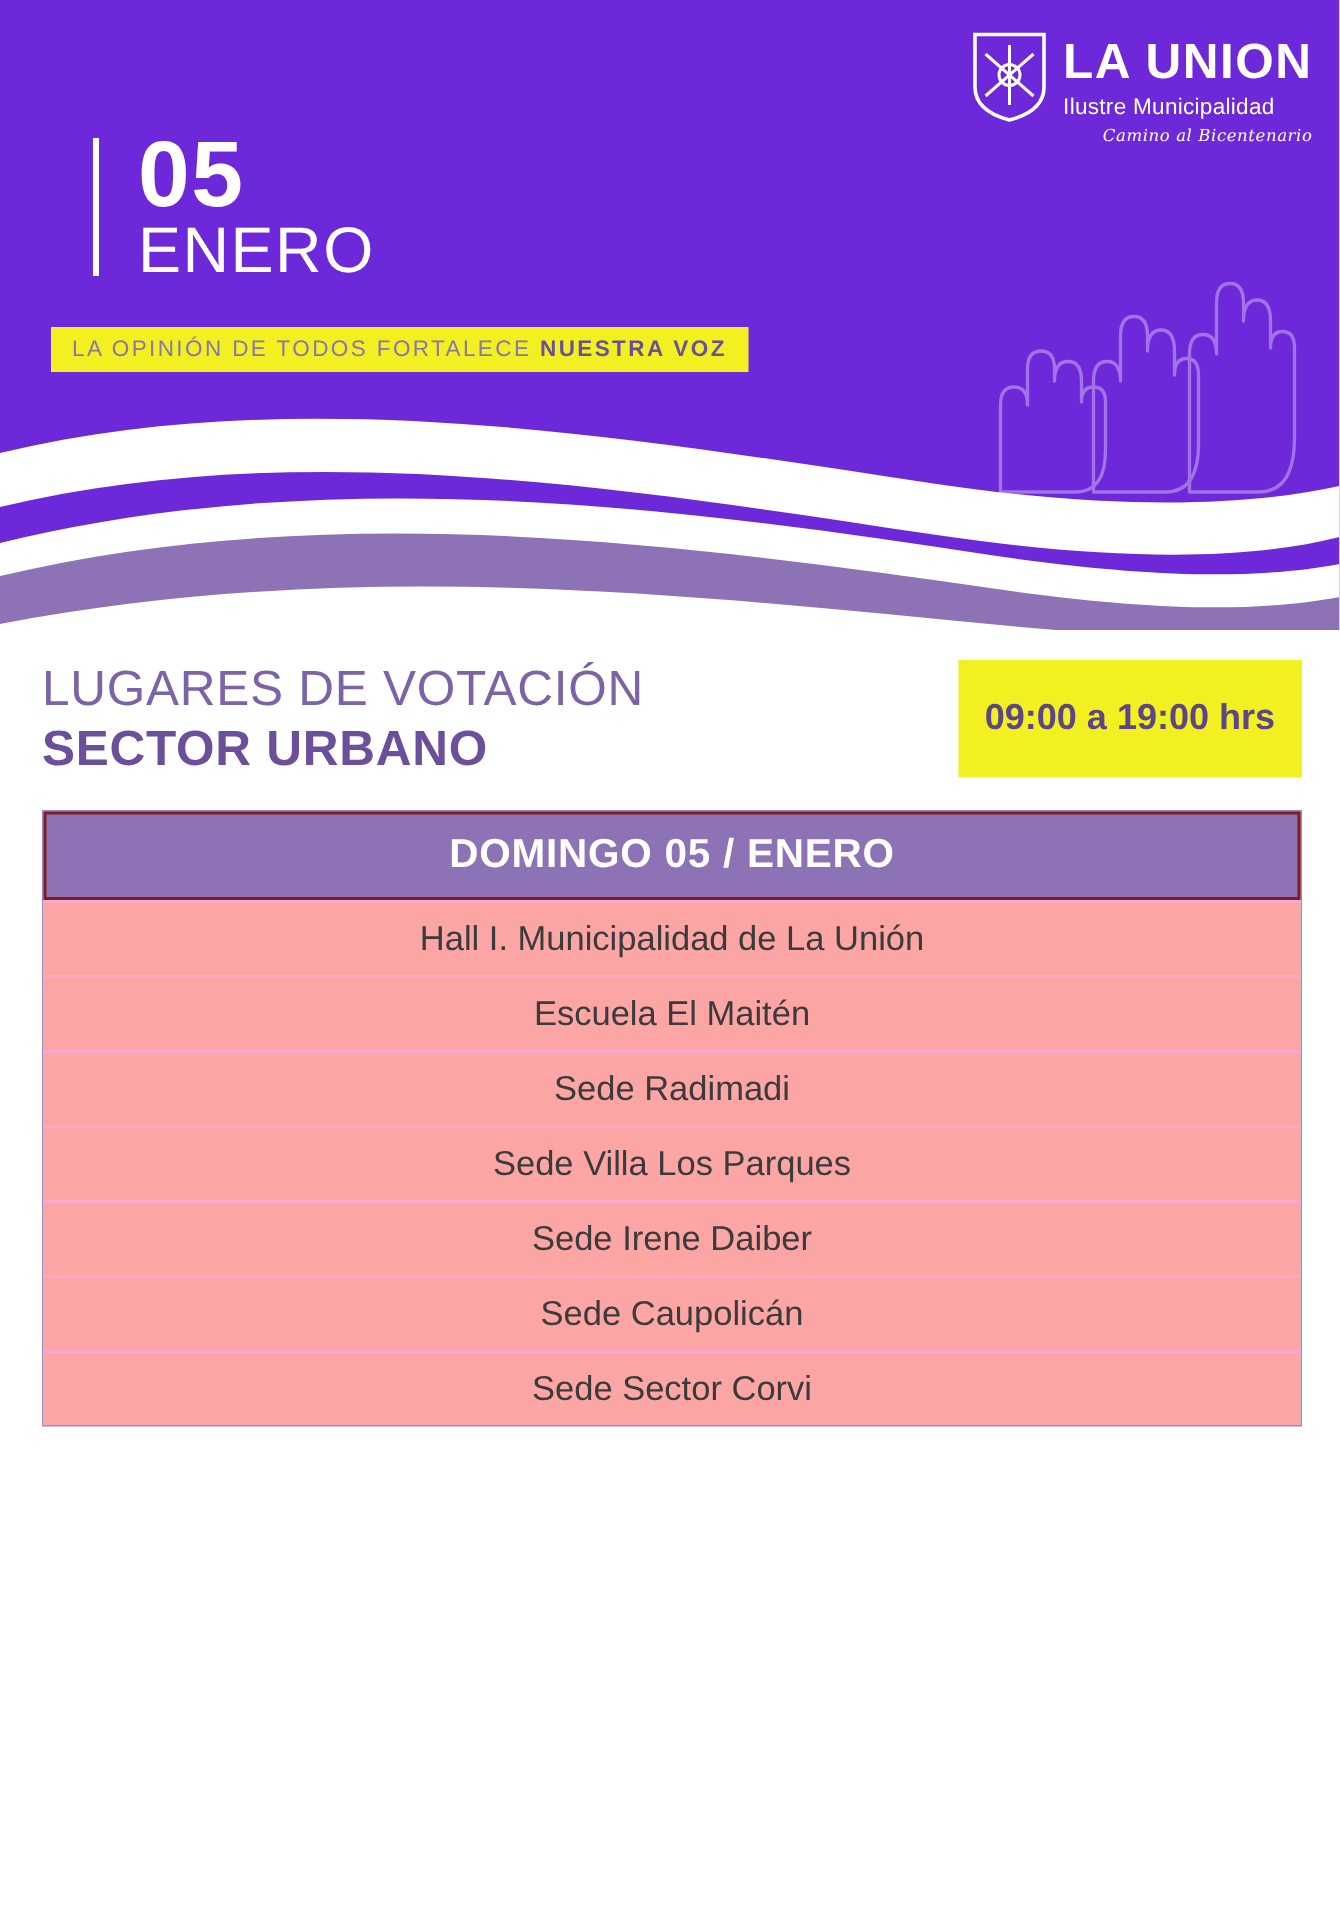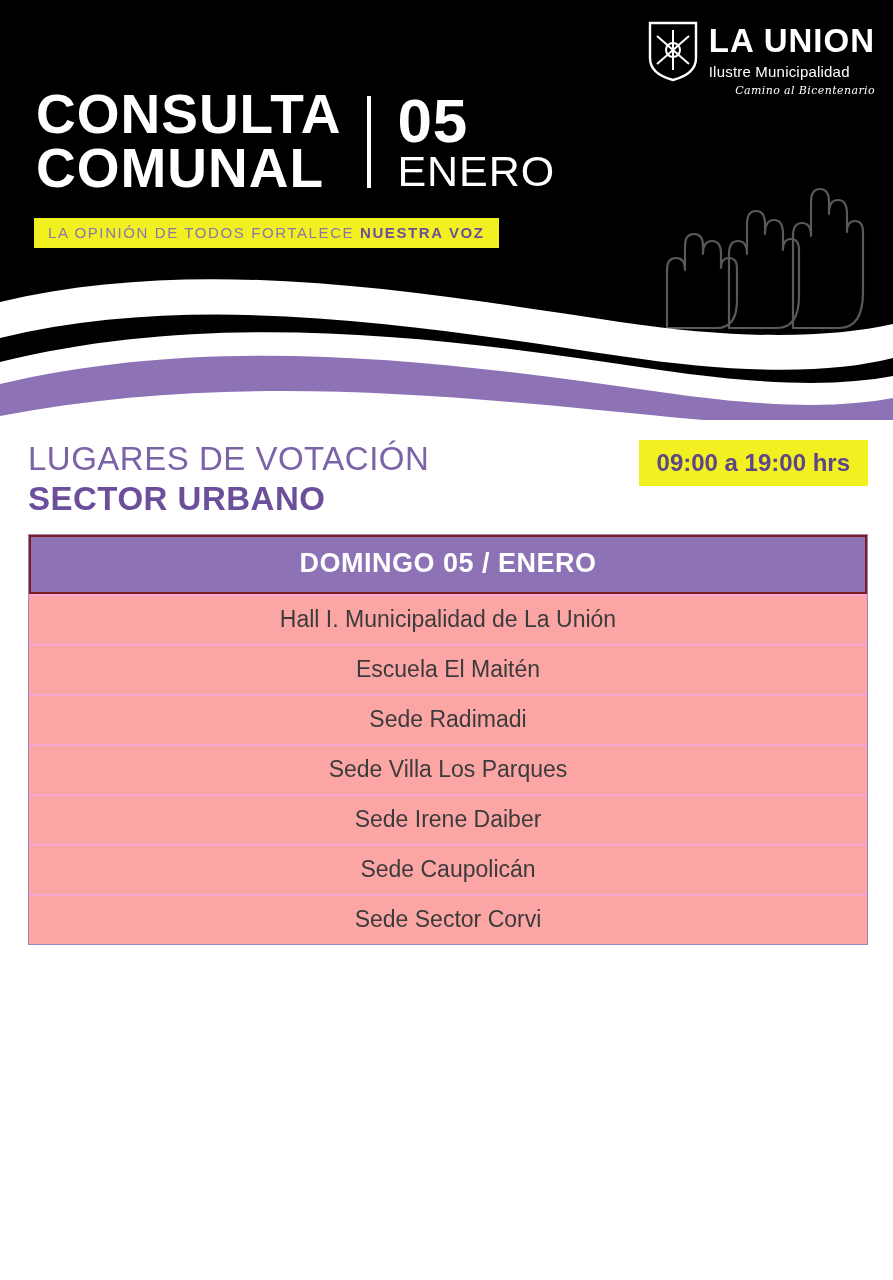--- a/index.html
+++ b/index.html
@@ -13,21 +13,21 @@
     font-family: "Liberation Sans", sans-serif;
     overflow: hidden;
     position: relative;
   }
 
   
   .banner {
     position: relative;
     width: 893px;
     height: 420px;
-    background: #000000;
+    background: #6d28d9;
     overflow: hidden;
   }
 
   
   .hands {
     position: absolute;
     right: 10px;
     top: 150px;
     width: 250px;
     height: 180px;
@@ -160,21 +160,21 @@
     font-weight: bold;
     letter-spacing: 0.5px;
     line-height: 1.15;
     margin-top: 2px;
   }
   .hours-badge {
     background: #f2f020;
     color: #5c4589;
     font-size: 24px;
     font-weight: bold;
-    padding: 9px 18px;
+    padding: 25px 18px;
     margin-bottom: 6px;
     white-space: nowrap;
   }
 
   
   .table {
     margin-top: 16px;
     border: 1px solid #9b86c4;
     width: 840px;
     box-sizing: border-box;
@@ -223,24 +223,20 @@
       <circle cx="26" cy="30" r="7" fill="none" stroke="#ffffff" stroke-width="2"></circle>
     </svg>
     <div class="logo-text">
       <div class="logo-title">LA UNION</div>
       <div class="logo-sub">Ilustre Municipalidad</div>
       <div class="logo-slogan">Camino al Bicentenario</div>
     </div>
   </div>
 
   <div class="title-block">
-    <div class="title-left">
-      <div>CONSULTA</div>
-      <div>COMUNAL</div>
-    </div>
     <div class="title-divider"></div>
     <div class="title-right">
       <div class="title-day">05</div>
       <div class="title-month">ENERO</div>
     </div>
   </div>
 
   <div class="tagline">
     <span class="soft">LA OPINIÓN DE TODOS FORTALECE</span>
     <span>NUESTRA VOZ</span>

